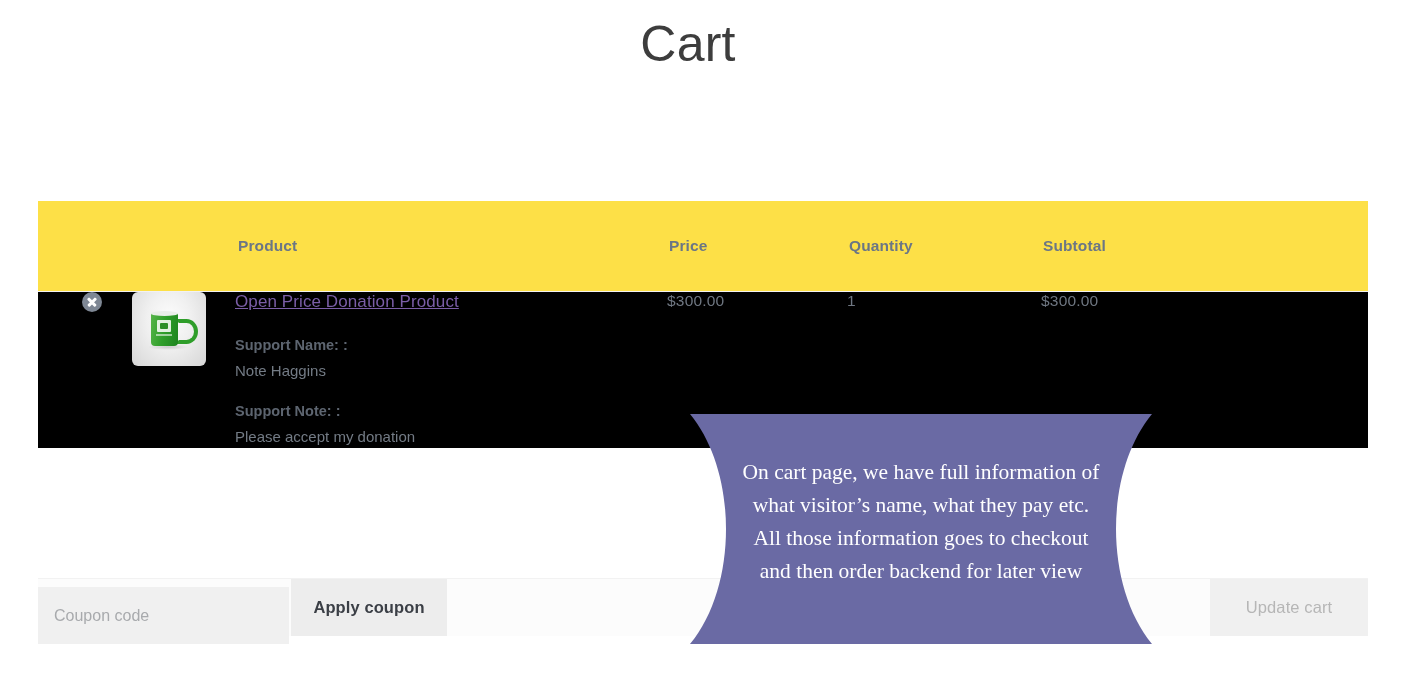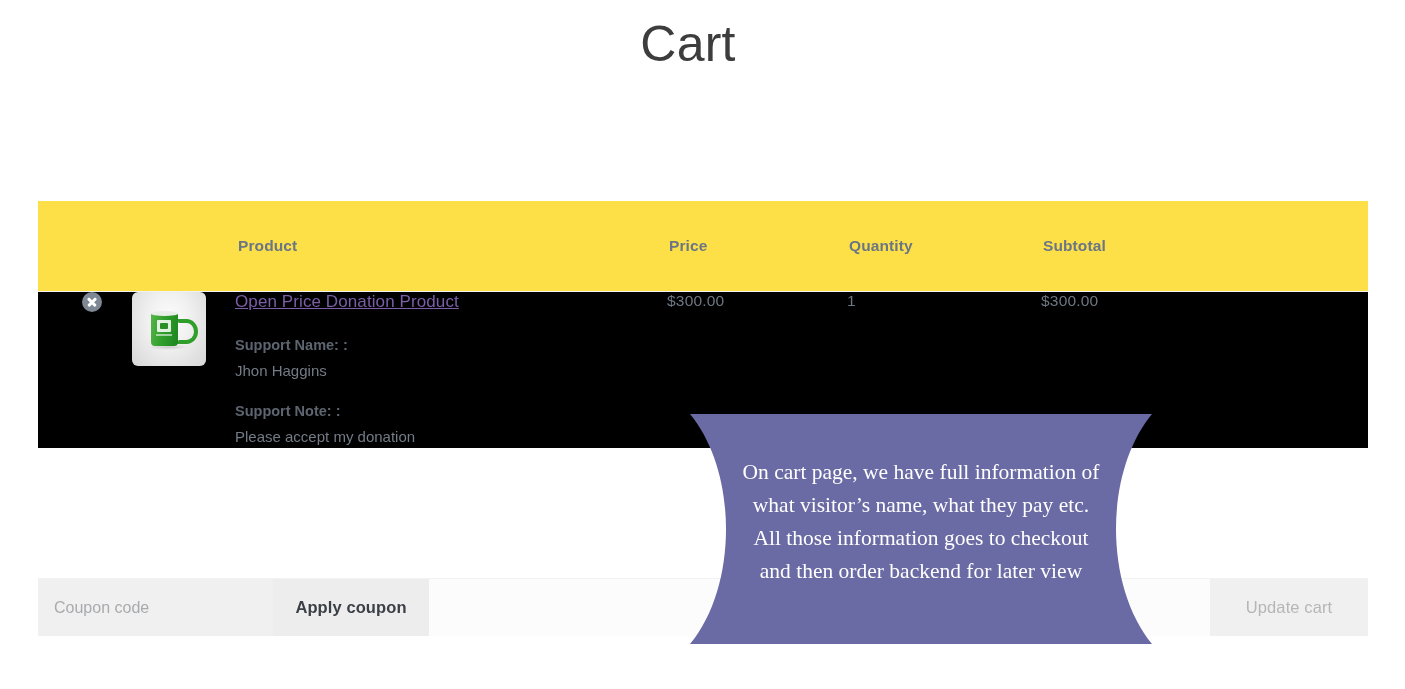--- a/index.html
+++ b/index.html
@@ -213,37 +213,37 @@
     left: 38px;
     top: 578px;
     width: 1330px;
     height: 57px;
     background: #fcfcfc;
     border-top: 1px solid #f2f2f2;
   }
   .coupon-input {
     position: absolute;
     left: 0;
-    top: 0;
+    top: 8px;
     width: 251px;
     height: 57px;
     border: none;
     outline: none;
     background: #f0f0f0;
     padding: 0 16px;
     box-sizing: border-box;
     font-family: "Liberation Sans", sans-serif;
     font-size: 16px;
     color: #6f7782;
   }
   .coupon-input::placeholder { color: #a8aaad; opacity: 1; }
 
   .apply-btn {
     position: absolute;
-    left: 235px;
+    left: 253px;
     top: 0;
     width: 156px;
     height: 57px;
     border: none;
     background: #ededed;
     font-family: "Liberation Sans", sans-serif;
     font-size: 16.5px;
     font-weight: 700;
     color: #3b3f46;
     cursor: pointer;
@@ -329,21 +329,21 @@
             <div class="mug-label"></div>
             <div class="mug-sub"></div>
           </div>
         </td>
 
         <td class="cell-product">
           <a class="product-link" href="#">Open Price Donation Product</a>
 
           <div class="meta-block">
             <div class="meta-label">Support Name: :</div>
-            <div class="meta-value">Jhon Haggins</div>
+            <div class="meta-value">Note Haggins</div>
           </div>
 
           <div class="meta-block">
             <div class="meta-label">Support Note: :</div>
             <div class="meta-value">Please accept my donation</div>
           </div>
         </td>
 
         <td class="cell-price val">$300.00</td>
         <td class="cell-qty val">1</td>

